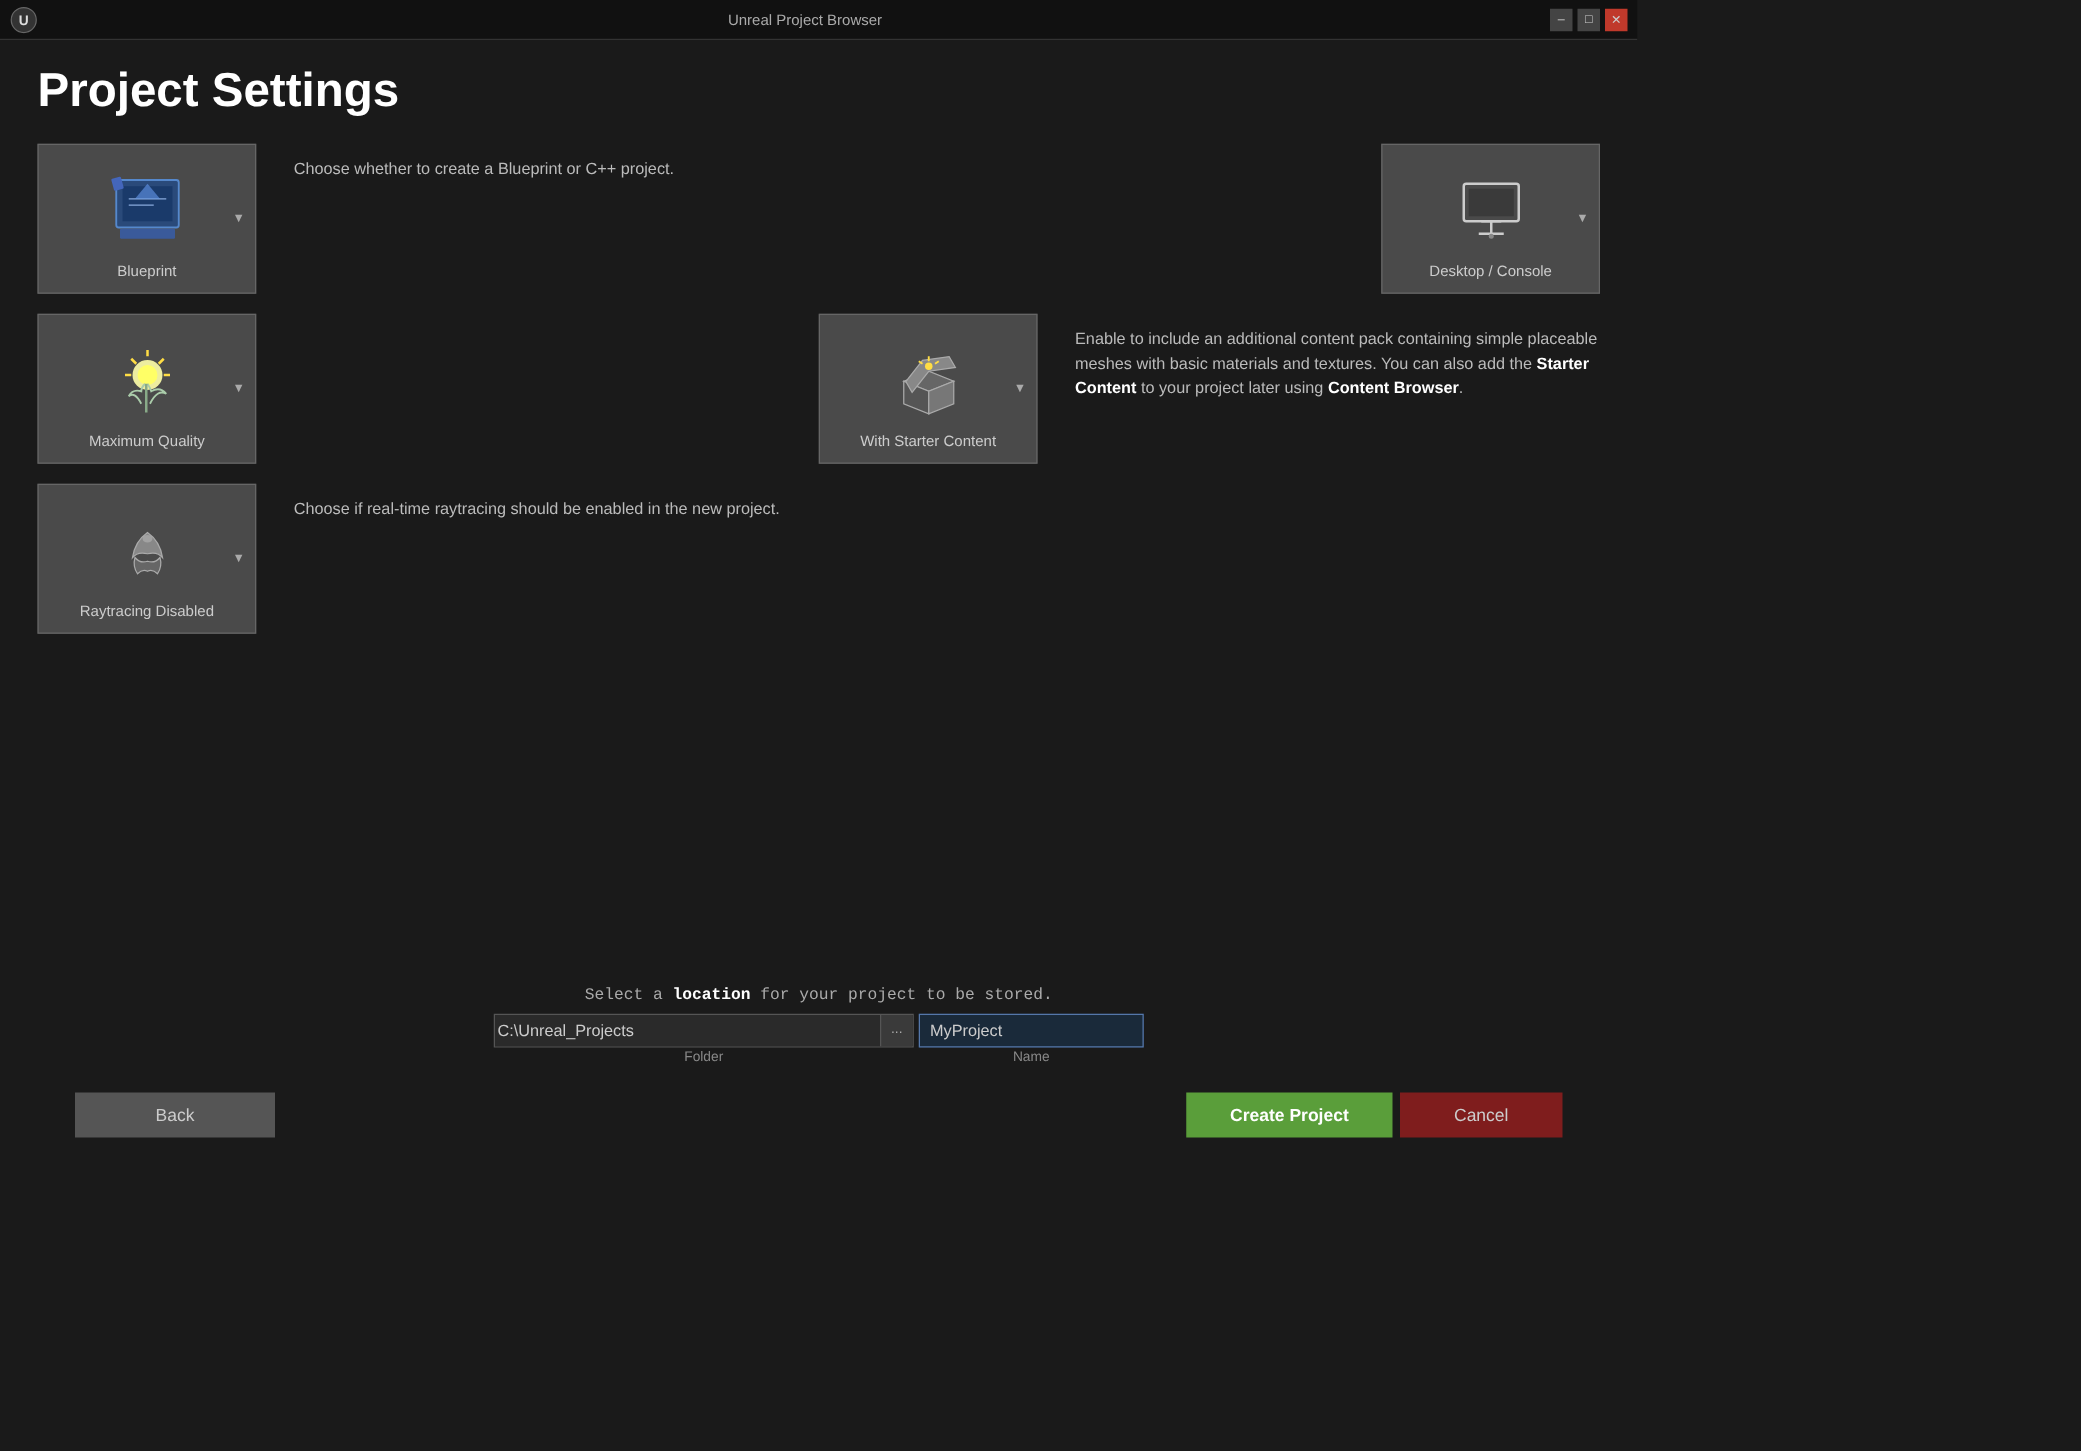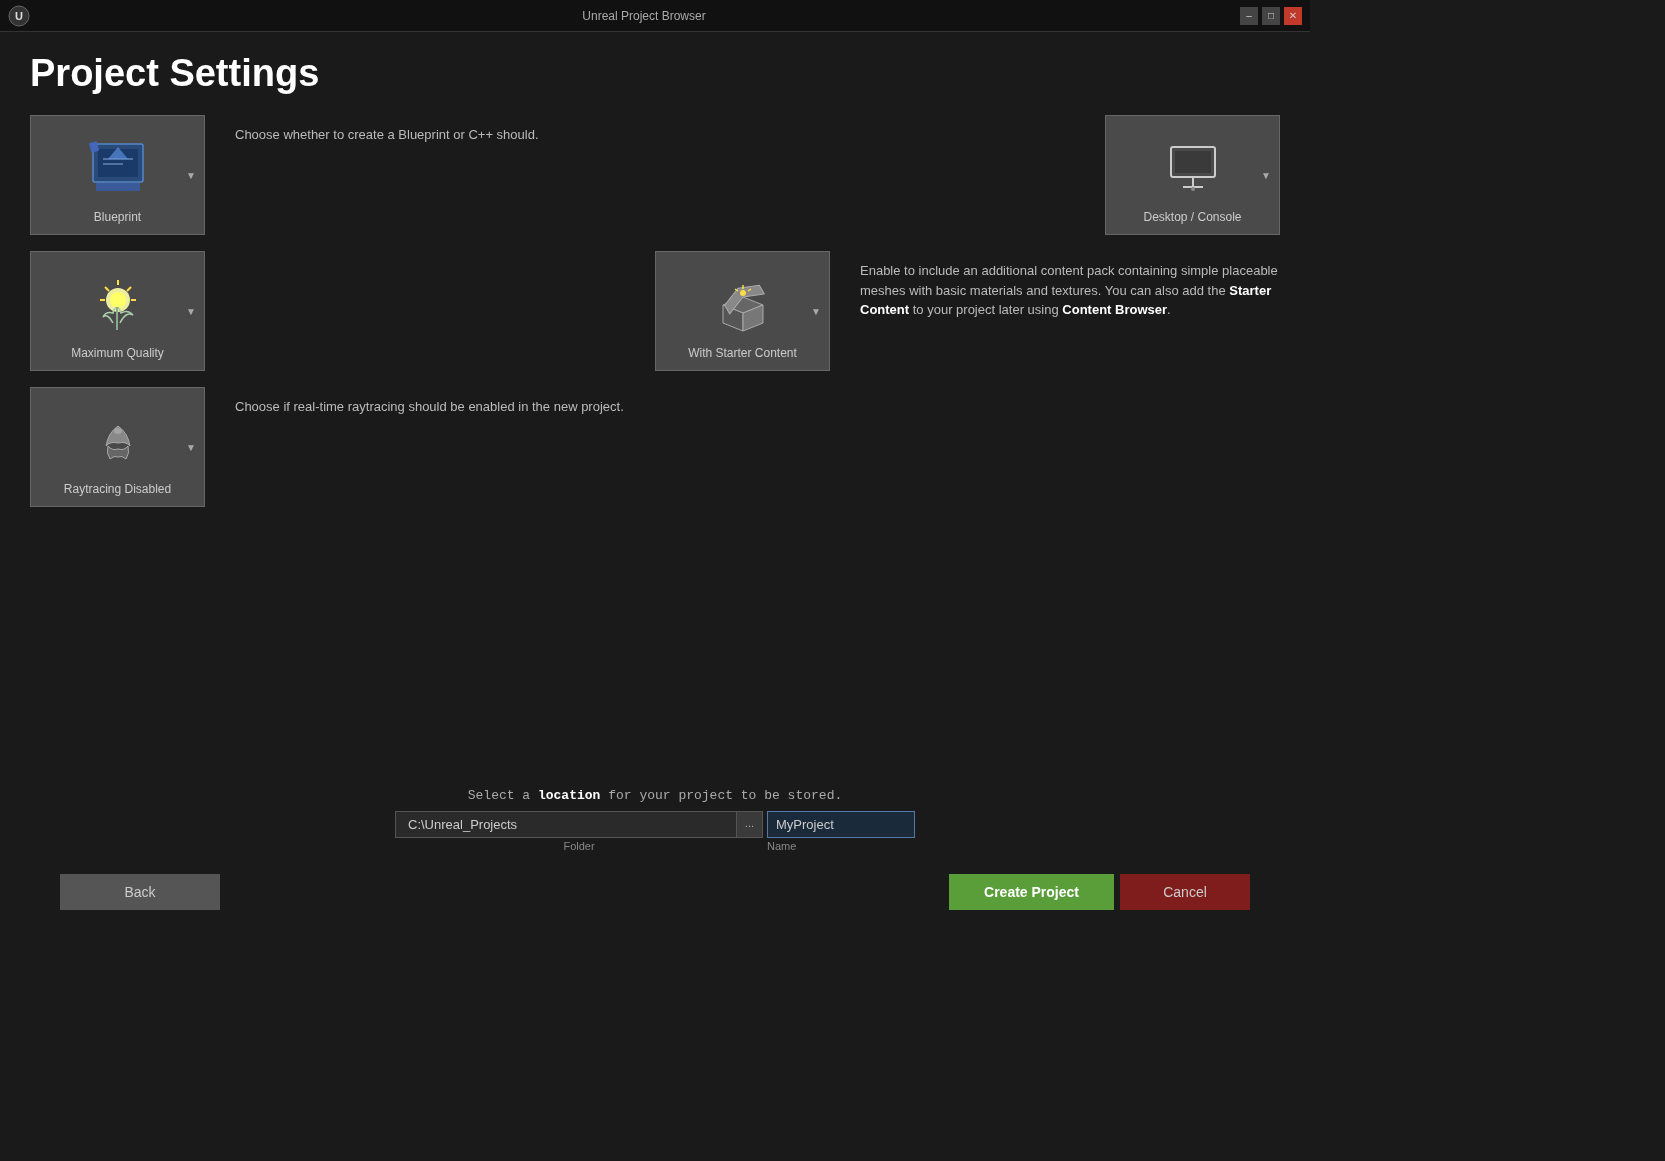--- a/index.html
+++ b/index.html
@@ -139,21 +139,22 @@
     }
     .folder-input-wrap {
       display: flex;
       flex-direction: column;
       align-items: center;
       flex: 1;
     }
     .name-input-wrap {
       display: flex;
       flex-direction: column;
-      width: 148px;
+      align-items: center;
+      width: 180px;
     }
     .folder-input-field {
       background: #2a2a2a;
       border: 1px solid #555;
       color: #ccc;
       font-size: 13px;
       padding: 5px 8px;
       width: 100%;
       outline: none;
     }
@@ -256,21 +257,21 @@
             <line x1="15" y1="25" x2="35" y2="25" stroke="#88aadd" stroke-width="1"></line>
             <rect x="8" y="44" width="44" height="8" rx="1" fill="#3a5a9a"></rect>
             <rect x="2" y="3" width="8" height="10" rx="1" fill="#4466bb" transform="rotate(-15 6 8)"></rect>
             <polygon points="30,8 40,20 20,20" fill="#6699ee" opacity="0.6"></polygon>
           </svg>
         </div>
         <span class="setting-card-label">Blueprint</span>
         <span class="setting-card-dropdown">▼</span>
       </div>
       <div class="setting-description">
-        <span>Choose whether to create a Blueprint or C++ should.</span>
+        <span>Choose whether to create a Blueprint or C++ project.</span>
       </div>
 
       <div class="setting-card selected" style="margin-left:auto;">
         <div class="setting-card-icon desktop-icon">
           <svg viewBox="0 0 60 60" fill="none">
             <rect x="8" y="8" width="44" height="30" rx="2" fill="none" stroke="#ccc" stroke-width="2"></rect>
             <rect x="12" y="12" width="36" height="22" fill="#3a3a3a"></rect>
             <line x1="22" y1="38" x2="38" y2="38" stroke="#ccc" stroke-width="2"></line>
             <line x1="30" y1="38" x2="30" y2="48" stroke="#ccc" stroke-width="2"></line>
             <line x1="20" y1="48" x2="40" y2="48" stroke="#ccc" stroke-width="2"></line>
@@ -350,21 +351,21 @@
 
   </div>
 
   <div class="bottom-section">
     <p class="location-text">
       <span>Select a </span><b>location</b><span> for your project to be stored.</span>
     </p>
     <div class="location-inputs">
       <div class="folder-input-wrap">
         <div style="display:flex;width:100%;border:1px solid #555;">
-          <input class="folder-input-field" type="text" style="flex: 1 1 0%; border: none; background: rgb(42, 42, 42); color: rgb(204, 204, 204); font-size: 13px; padding: 5px 12px; outline: none;" value="C:\Unreal_Projects">
+          <input class="folder-input-field" type="text" style="flex: 1 1 0%; border: none; background: rgb(42, 42, 42); color: rgb(204, 204, 204); font-size: 13px; padding: 5px 2px; outline: none;" value="C:\Unreal_Projects">
           <span style="background:#3a3a3a;border-left:1px solid #555;padding:5px 8px;color:#aaa;font-size:11px;cursor:pointer;">...</span>
         </div>
         <span class="input-label">Folder</span>
       </div>
       <div class="name-input-wrap">
         <input class="name-input-field" type="text" style="width: 100%; background: rgb(26, 42, 58); border: 1px solid rgb(85, 119, 170); color: rgb(204, 204, 204); font-size: 13px; padding: 5px 8px; outline: none;" value="MyProject">
         <span class="input-label">Name</span>
       </div>
     </div>
   </div>

